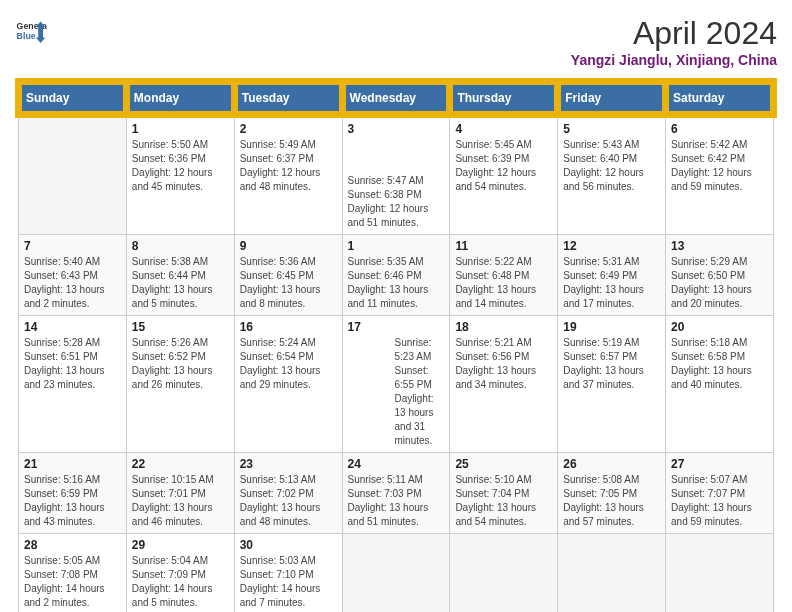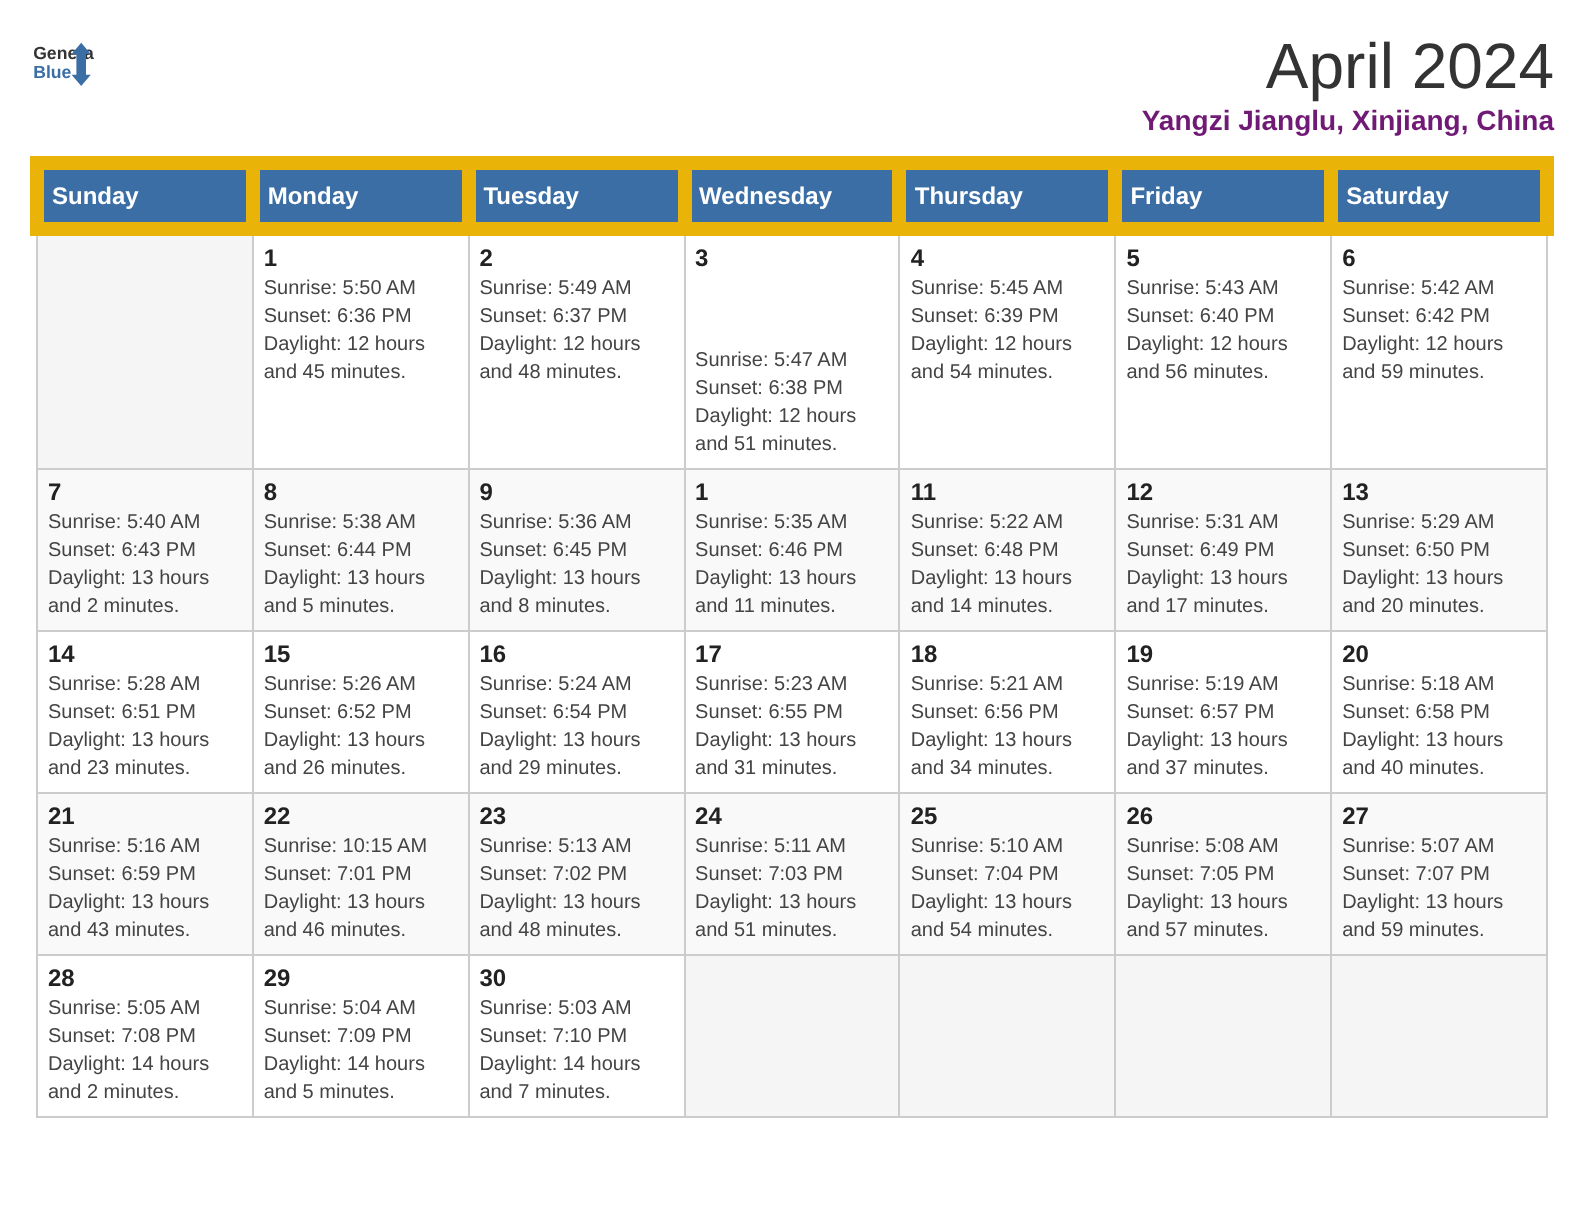--- a/index.html
+++ b/index.html
@@ -222,21 +222,21 @@
         </td>
         <td>
           <div class="day-num">16</div>
           <div class="day-info" style="white-space: pre-line;">Sunrise: 5:24 AM
 Sunset: 6:54 PM
 Daylight: 13 hours
 and 29 minutes.</div>
         </td>
         <td>
           <div class="day-num">17</div>
-          <div class="day-info" style="white-space: pre-line;">Sunrise: 5:23 AM
+          <div class="day-info" style="white-space: pre-line; margin-left: 47px;">Sunrise: 5:23 AM
 Sunset: 6:55 PM
 Daylight: 13 hours
 and 31 minutes.</div>
         </td>
         <td>
           <div class="day-num">18</div>
           <div class="day-info" style="white-space: pre-line;">Sunrise: 5:21 AM
 Sunset: 6:56 PM
 Daylight: 13 hours
 and 34 minutes.</div>

